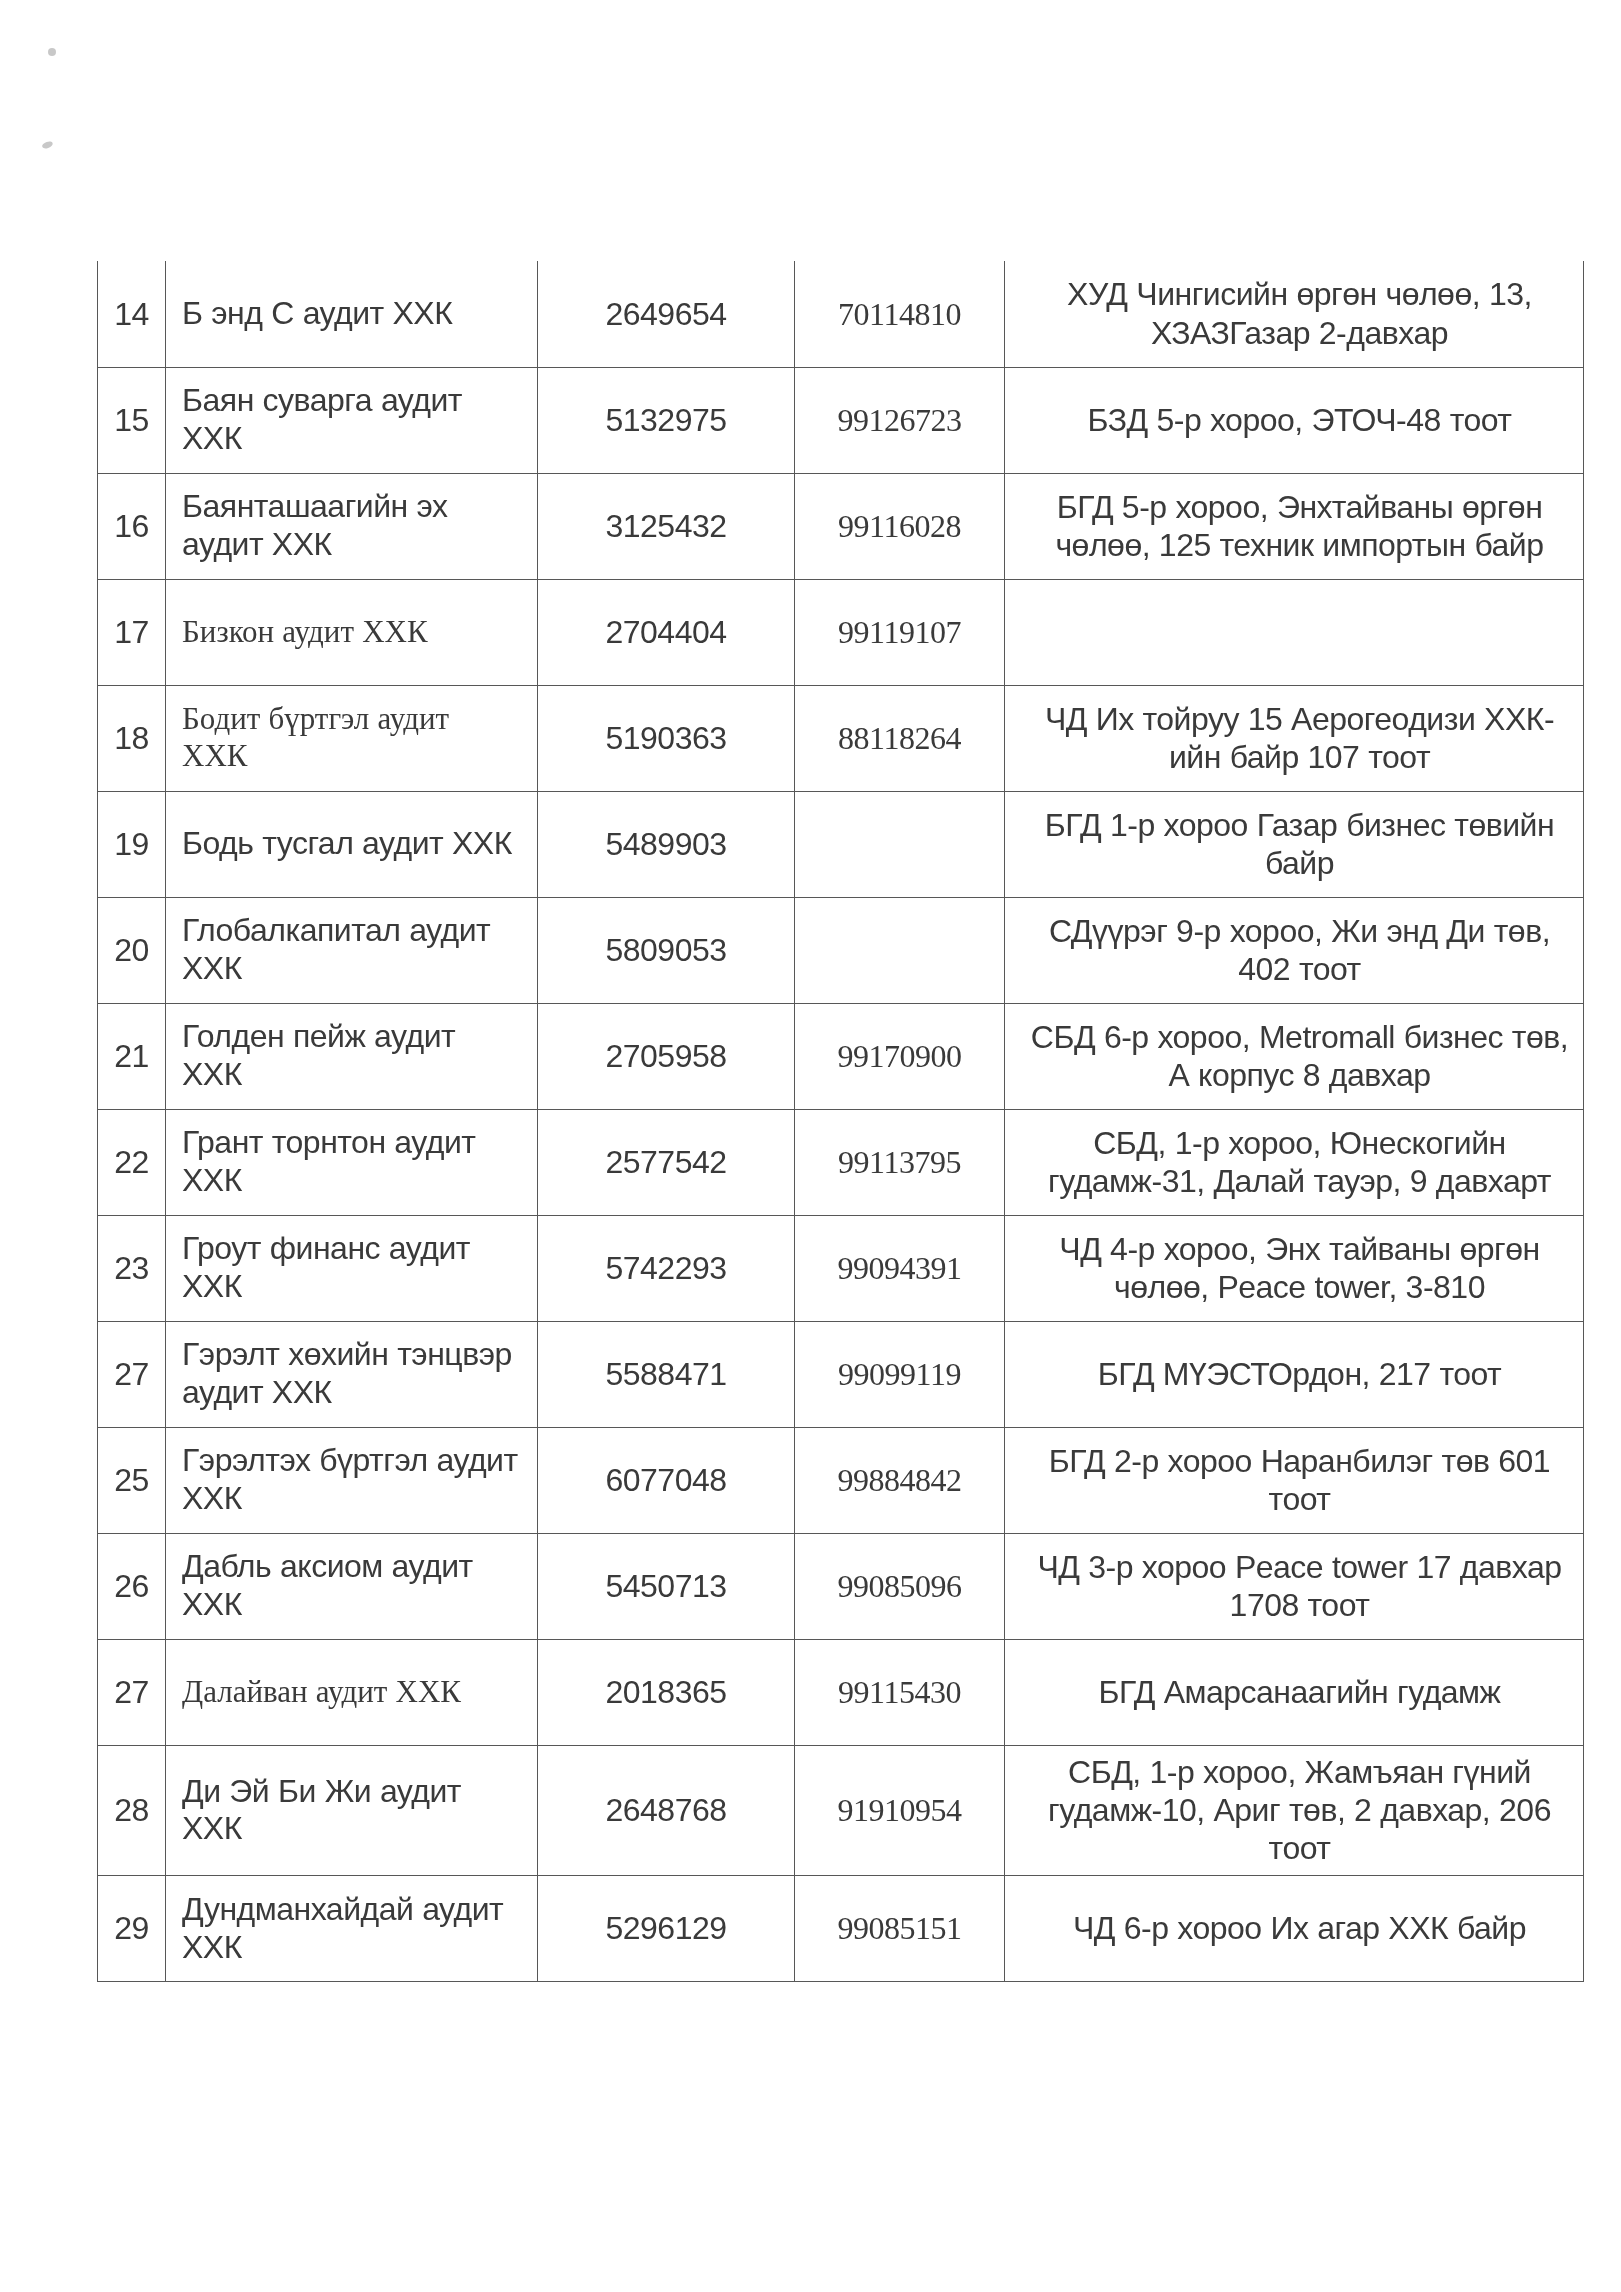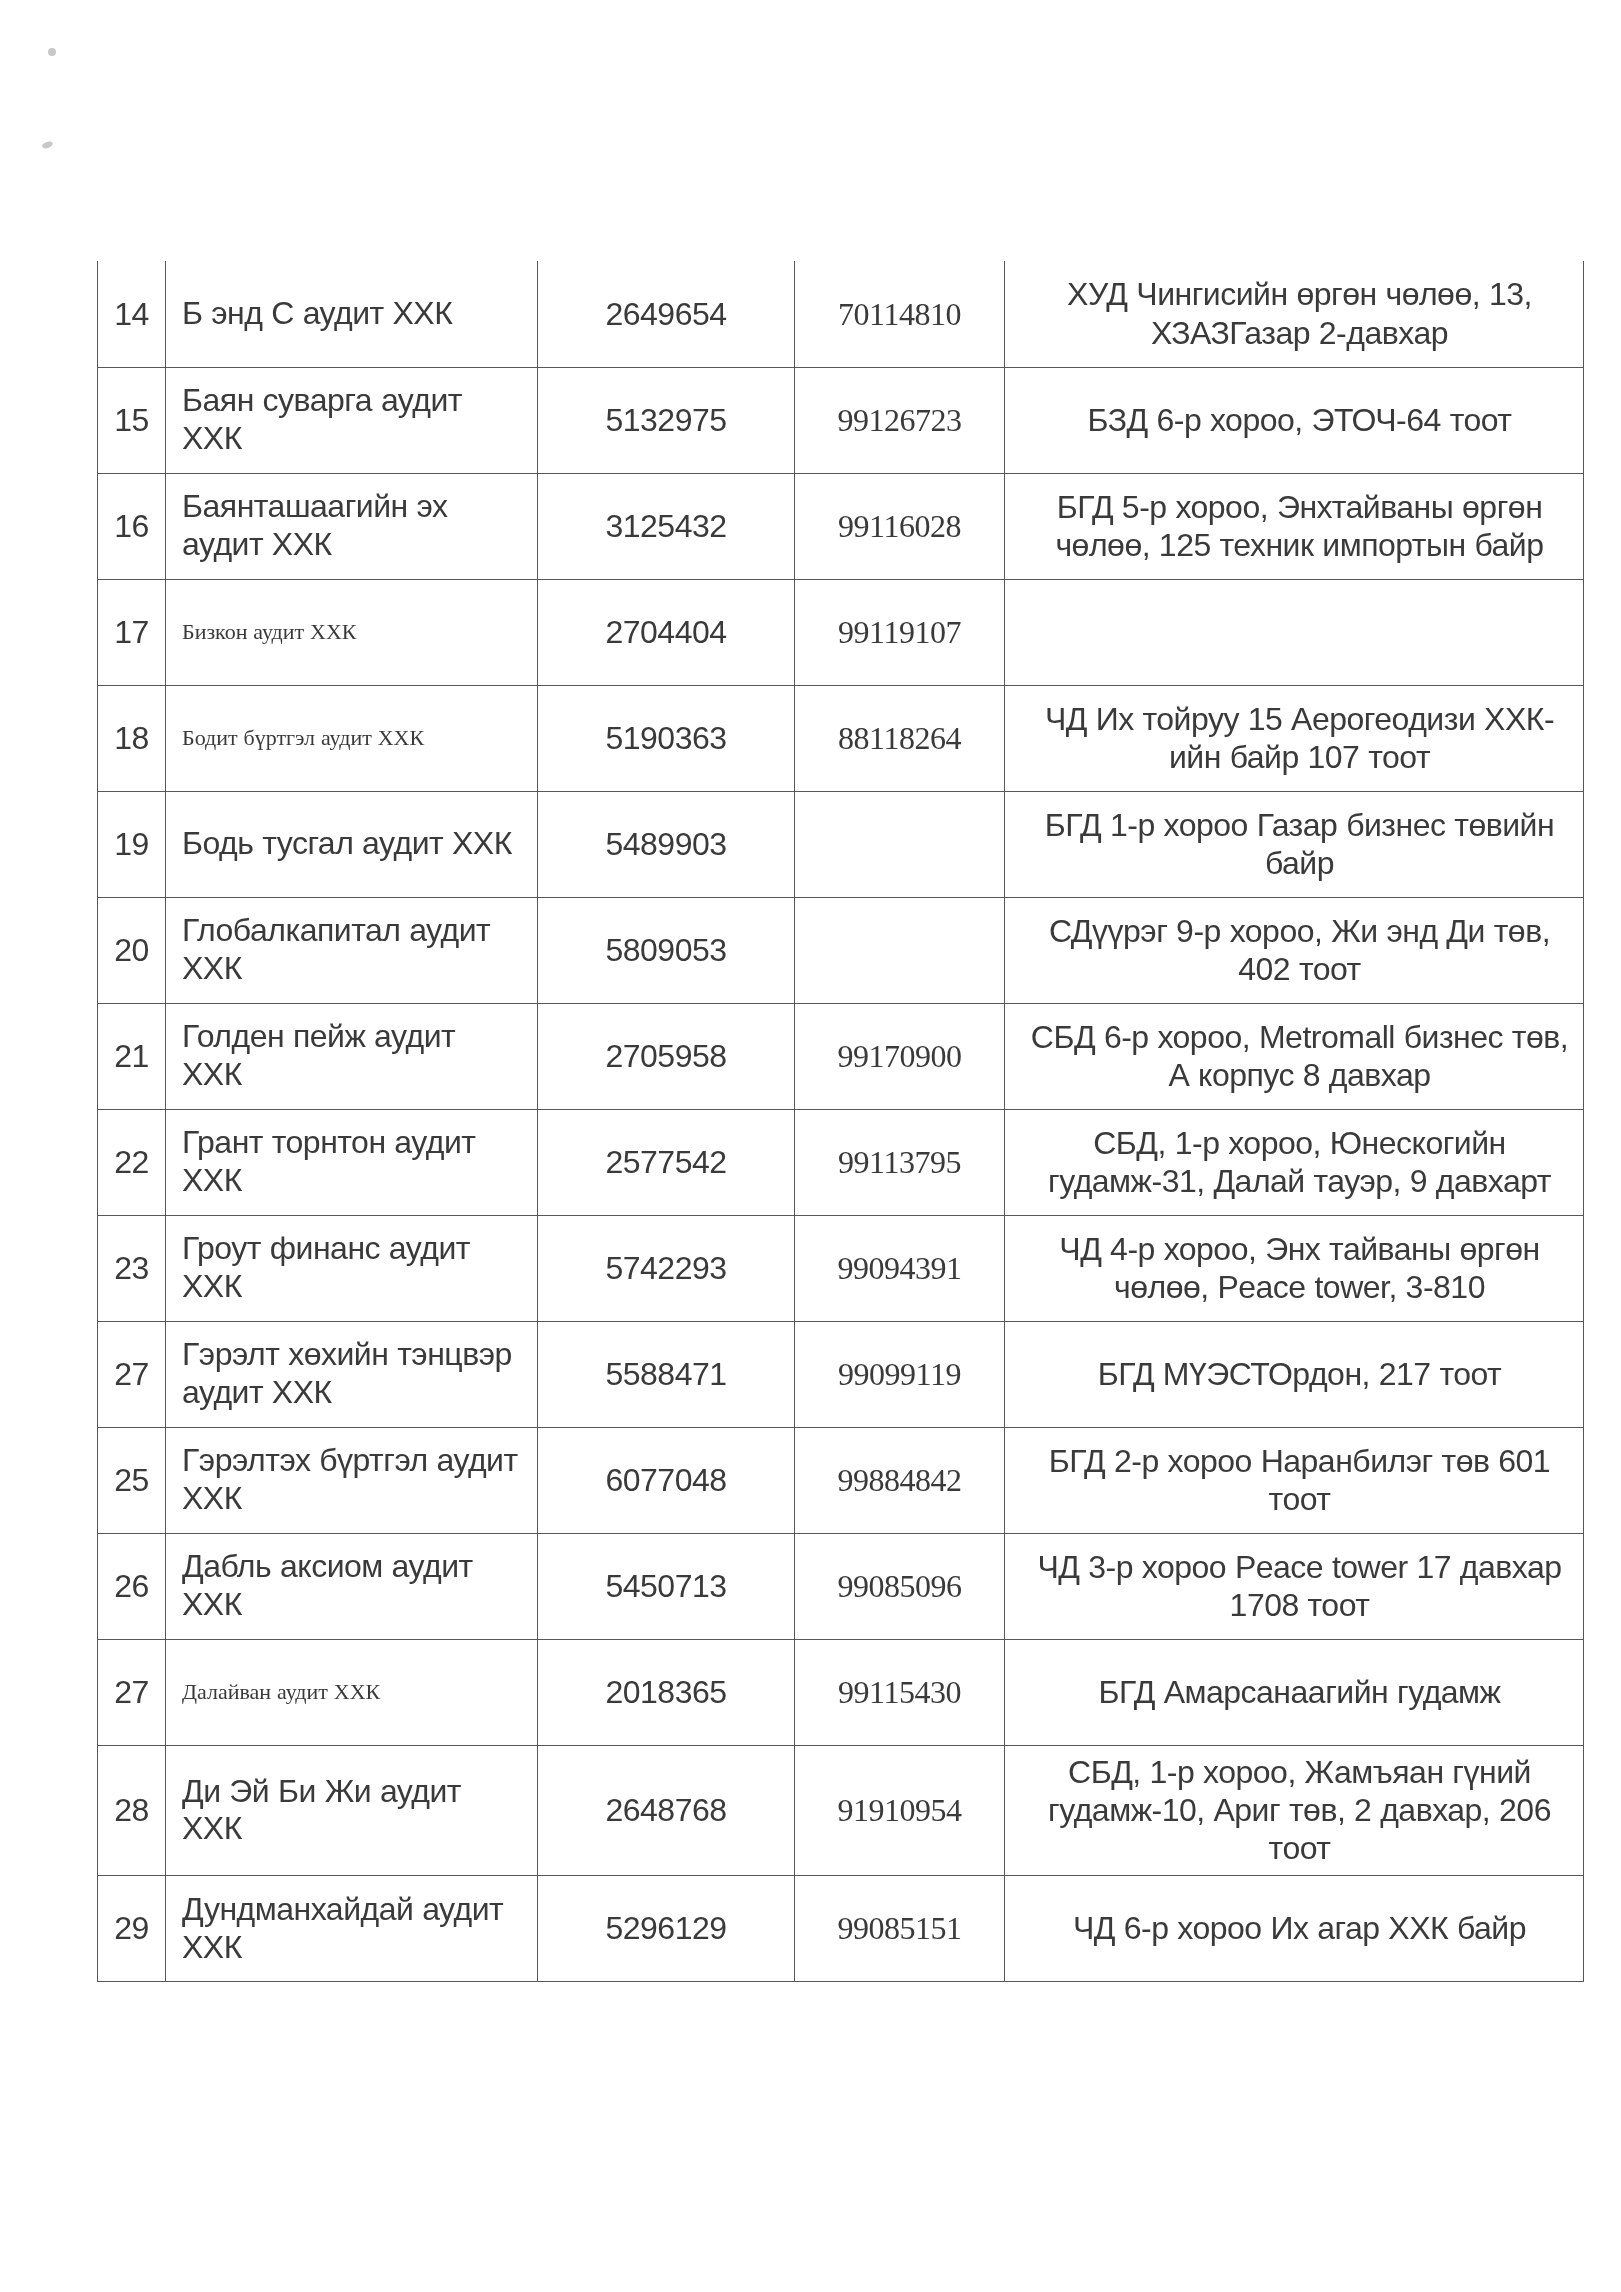--- a/index.html
+++ b/index.html
@@ -40,21 +40,21 @@
   }
   
   .doc-table tr:first-child td{border-top:none;}
   td.c-index{text-align:center;}
   td.c-name{text-align:left;padding-left:16px;padding-right:19px;line-height:1.18;}
   td.c-reg{text-align:center;}
   td.c-phone{text-align:center;font-family:Liberation Serif, serif;}
   td.c-address{text-align:center;padding-left:23px;padding-right:12px;}
   tr.serif td.c-name{
     font-family:"Liberation Serif", serif;
-    font-size:22px;letter-spacing:0;
+    font-size:31px;letter-spacing:0;
   }
 </style>
 </head>
 <body>
 
 <div class="scan-speck speck-1"></div>
 <div class="scan-speck speck-2"></div>
 
 <table class="doc-table">
   <colgroup>
@@ -70,21 +70,21 @@
     <td class="c-name">Б энд С аудит ХХК</td>
     <td class="c-reg">2649654</td>
     <td class="c-phone">70114810</td>
     <td class="c-address">ХУД Чингисийн өргөн чөлөө, 13, ХЗАЗГазар 2-давхар</td>
   </tr>
       <tr>
     <td class="c-index">15</td>
     <td class="c-name">Баян суварга аудит ХХК</td>
     <td class="c-reg">5132975</td>
     <td class="c-phone">99126723</td>
-    <td class="c-address">БЗД 6-р хороо, ЭТОЧ-64 тоот</td>
+    <td class="c-address">БЗД 5-р хороо, ЭТОЧ-48 тоот</td>
   </tr>
       <tr>
     <td class="c-index">16</td>
     <td class="c-name">Баянташаагийн эх аудит ХХК</td>
     <td class="c-reg">3125432</td>
     <td class="c-phone">99116028</td>
     <td class="c-address">БГД 5-р хороо, Энхтайваны өргөн чөлөө, 125 техник импортын байр</td>
   </tr>
       <tr class="serif">
     <td class="c-index">17</td>

